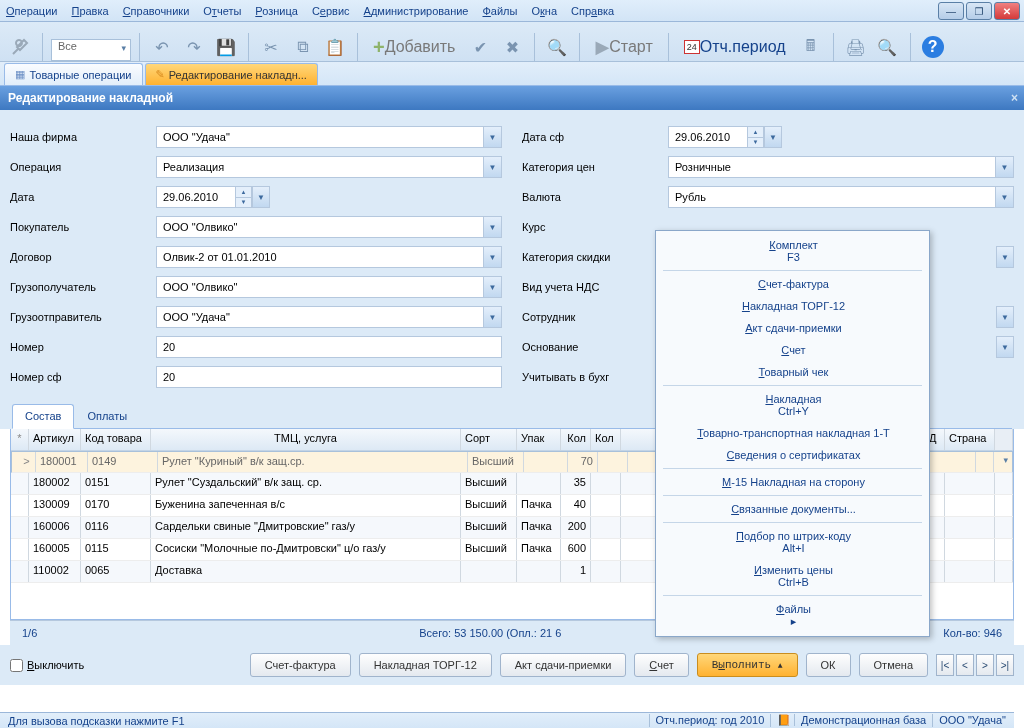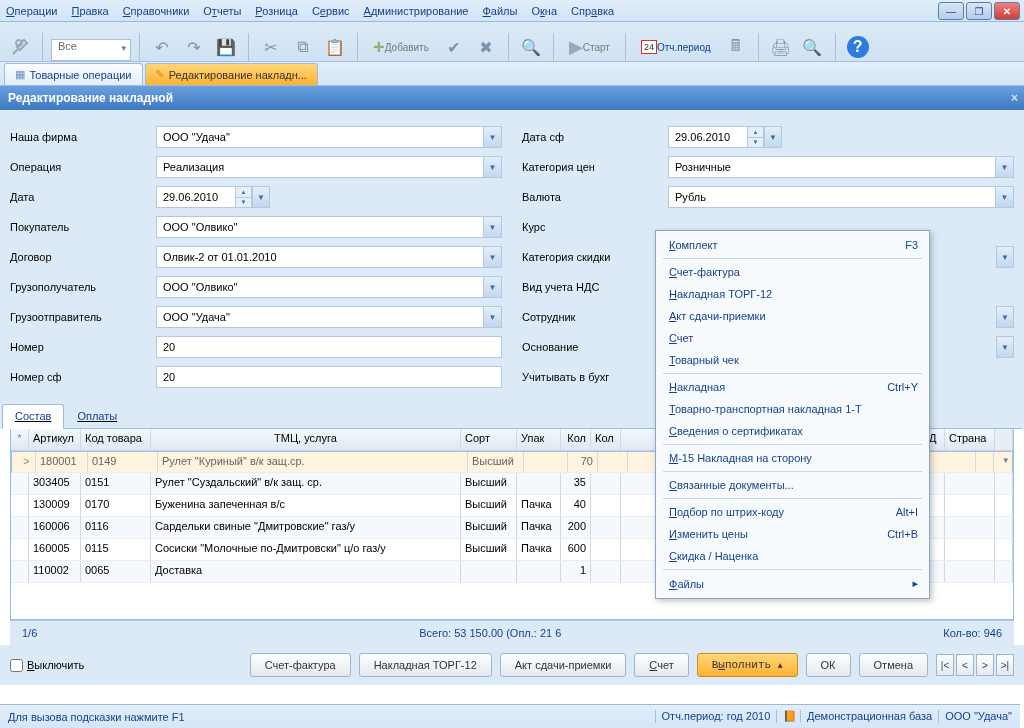--- a/index.html
+++ b/index.html
@@ -6,63 +6,63 @@
 body { font-family: Tahoma, Arial, sans-serif; font-size: 11px; background: #fff; width: 1024px; height: 728px; overflow: hidden; position: relative; }
 .menubar { background: linear-gradient(#e0eefb, #d2e4f6); height: 22px; display: flex; align-items: center; padding: 0 6px; border-bottom: 1px solid #9bb7d9; color: #15428b; }
 .menubar span { margin-right: 14px; cursor: pointer; }
 .menubar span u { text-decoration: underline; }
 .winctrl { position: absolute; right: 4px; top: 2px; display: flex; gap: 2px; }
 .winbtn { width: 26px; height: 18px; border: 1px solid #5a7fa6; background: linear-gradient(#d8e6f5,#b5cde8); border-radius: 3px; display: flex; align-items: center; justify-content: center; font-size: 10px; color: #2b4c73; }
 .winbtn.close { background: linear-gradient(#f08080,#d43a3a); color: #fff; font-weight: bold; }
 .toolbar { background: linear-gradient(#dceaf7,#cfe1f3); height: 40px; display: flex; align-items: flex-end; padding: 0 6px; border-bottom: 1px solid #a8c0da; gap: 4px; }
 .tbtn { width: 28px; height: 28px; border: 1px solid transparent; border-radius: 3px; display: flex; align-items: center; justify-content: center; color: #7a94b0; font-size: 16px; }
 .tbtn.big { width: auto; padding: 0 6px; }
-.tlabel { color: #797979; font-size: 10px; }
+.tlabel { color: #797979; font-size: 16px; }
 .sel { background: #fff; border: 1px solid #a8c0da; height: 22px; padding: 0 18px 0 6px; position: relative; color: #666; }
 .sel:after { content: "▾"; position: absolute; right: 4px; top: 3px; font-size: 9px; color: #5a7fa6; }
 .tabs { background: linear-gradient(#e2eefa,#d4e6f7); height: 24px; display: flex; align-items: flex-end; padding: 0 4px; border-bottom: 1px solid #99bbe8; }
 .tab { background: linear-gradient(#fafcff,#e2eefa); border: 1px solid #99bbe8; border-bottom: none; padding: 4px 10px; margin-right: 2px; color: #15428b; border-radius: 3px 3px 0 0; display: flex; align-items: center; gap: 4px; }
 .tab.active { background: linear-gradient(#ffd77a,#ffb231); color: #333; font-weight: normal; }
 .titlebar { background: linear-gradient(#6aa0e0,#3d78c1); color: #fff; height: 24px; display: flex; align-items: center; padding: 0 8px; font-weight: bold; font-size: 12px; }
 .titlebar .close-x { position: absolute; right: 6px; color: #cfe1f3; cursor: pointer; }
 .form { background: #dceaf7; padding: 16px 10px 8px 10px; display: flex; gap: 20px; }
 .formcol { flex: 1; }
 .frow { display: flex; align-items: center; margin-bottom: 8px; height: 22px; }
 .flabel { width: 146px; color: #000; }
 .finput, .fcombo { flex: 1; background: #fff; border: 1px solid #b5c8de; height: 22px; padding: 0 6px; display: flex; align-items: center; position: relative; }
 .fcombo { padding-right: 20px; }
 .fcombo .dd { position: absolute; right: 0; top: 0; width: 18px; height: 20px; background: linear-gradient(#e4effb,#c1d8f0); border-left: 1px solid #b5c8de; display: flex; align-items: center; justify-content: center; color: #3d6a9e; font-size: 8px; }
 .datebox { width: 80px; flex: none; }
 .spinner { width: 16px; height: 22px; border: 1px solid #b5c8de; border-left: none; display: flex; flex-direction: column; background: #e4effb; }
 .spinner div { flex: 1; font-size: 6px; display: flex; align-items: center; justify-content: center; color: #3d6a9e; border-bottom: 1px solid #b5c8de; }
 .spinner div:last-child { border-bottom: none; }
-.innertabs { background: #dceaf7; padding: 0 2px; text-decoration: underline; }
+.innertabs { background: #dceaf7; padding: 0 12px; }
 .itabs { display: flex; border-bottom: 1px solid #99bbe8; }
 .itab { padding: 5px 12px; color: #15428b; border: 1px solid transparent; }
 .itab.active { background: #fff; border: 1px solid #99bbe8; border-bottom: 1px solid #fff; margin-bottom: -1px; border-radius: 3px 3px 0 0; }
 .grid { background: #fff; border: 1px solid #99bbe8; border-top: none; margin: 0 10px; }
 .ghead { display: flex; background: linear-gradient(#f4f8fc,#dde9f5); border-bottom: 1px solid #c3d4e6; height: 22px; }
 .ghead div, .grow div { border-right: 1px solid #d0d8e0; padding: 3px 4px; overflow: hidden; white-space: nowrap; }
 .grow { display: flex; height: 22px; border-bottom: 1px solid #ededed; }
 .grow:nth-child(even) { background: #f5f8fc; }
 .grow:nth-child(odd) { background: #fff; }
 .grow.sel { background: #fdf3de !important; }
 .c0{width:18px;text-align:center;color:#888;} .c1{width:52px;} .c2{width:70px;} .c3{width:310px;} .c4{width:56px;} .c5{width:44px;} .c6{width:30px;text-align:right;} .c7{width:30px;}
 .gridfill { height: 36px; }
 .ctxmenu { position: absolute; left: 655px; top: 230px; width: 275px; background: #f7fafd; border: 1px solid #8aa7c9; box-shadow: 2px 2px 6px rgba(0,0,0,0.25); padding: 3px; z-index: 100; }
-.mitem { padding: 5px 8px 5px 10px; color: #15428b; display: flex; justify-content: space-between; align-items: center; cursor: pointer; }
+.mitem { padding: 5px 8px 5px 10px; color: #15428b; display: flex; justify-content: space-between; align-items: center; cursor: pointer; flex-direction: column; }
 .msep { border-top: 1px solid #c5d6e8; margin: 2px 4px; }
 .footer1 { background: #dceaf7; padding: 6px 12px; display: flex; justify-content: space-between; color: #15428b; border-top: 1px solid #b5c8de; margin: 0 10px; }
 .btnbar { background: #dceaf7; padding: 8px 10px; display: flex; align-items: center; gap: 8px; }
 .chk { display: flex; align-items: center; gap: 4px; color: #000; }
 .btn { background: linear-gradient(#fefefe,#e4e9ef); border: 1px solid #a0b4cc; padding: 5px 14px; border-radius: 3px; color: #333; cursor: pointer; }
 .btn.exec { background: linear-gradient(#ffd77a,#ffb231); border-color: #c98d1f; font-family: Liberation Mono, monospace; }
 .navend { display: flex; gap: 2px; margin-left: auto; }
 .navbtn { width: 18px; height: 22px; border: 1px solid #a0b4cc; background: linear-gradient(#fefefe,#e4e9ef); display: flex; align-items: center; justify-content: center; font-size: 10px; color: #2b4c73; }
-.status { position: absolute; bottom: 0; left: 0; right: 4px; height: 24px; background: linear-gradient(#e2eefa,#d4e6f7); border-top: 1px solid #9bb7d9; display: flex; align-items: center; padding: 0 8px; color: #15428b; font-size: 11px; }
+.status { position: absolute; bottom: 0; left: 0; right: 10px; height: 16px; background: linear-gradient(#e2eefa,#d4e6f7); border-top: 1px solid #9bb7d9; display: flex; align-items: center; padding: 0 8px; color: #15428b; font-size: 11px; }
 .status .r { margin-left: auto; display: flex; gap: 6px; }
 .status .r span { border-left: 1px solid #a8c0da; padding-left: 6px; }
 svg { display: block; }
 </style>
 </head>
 <body>
 
 <div class="menubar">
   <span><u>О</u>перации</span>
   <span><u>П</u>равка</span>
@@ -305,21 +305,21 @@
         <div class="c5"></div>
         <div class="c6">70</div>
         <div class="c7"></div>
         <div style="flex:1"></div>
         <div style="width:20px"></div>
         <div style="width:50px"></div>
         <div style="width:18px"></div>
       </div>
       <div class="grow">
         <div class="c0"></div>
-        <div class="c1">303405</div>
+        <div class="c1">180002</div>
         <div class="c2">0151</div>
         <div class="c3">Рулет "Суздальский" в/к защ. ср.</div>
         <div class="c4">Высший</div>
         <div class="c5"></div>
         <div class="c6">35</div>
         <div class="c7"></div>
         <div style="flex:1"></div>
         <div style="width:20px"></div>
         <div style="width:50px"></div>
         <div style="width:18px"></div>
@@ -453,23 +453,20 @@
     </div>
     <div class="msep"></div>
     <div class="mitem">
       <span><u>П</u>одбор по штрих-коду</span>
       <span style="color: rgb(21, 66, 139);">Alt+I</span>
     </div>
     <div class="mitem">
       <span><u>И</u>зменить цены</span>
       <span style="color: rgb(21, 66, 139);">Ctrl+B</span>
     </div>
-    <div class="mitem">
-      <span><u>С</u>кидка / Наценка</span>
-    </div>
     <div class="msep"></div>
     <div class="mitem">
       <span><u>Ф</u>айлы</span>
       <span>▸</span>
     </div>
   </div>
 
 <div class="status">
   <span>Для вызова подсказки нажмите F1</span>
   <div class="r">

